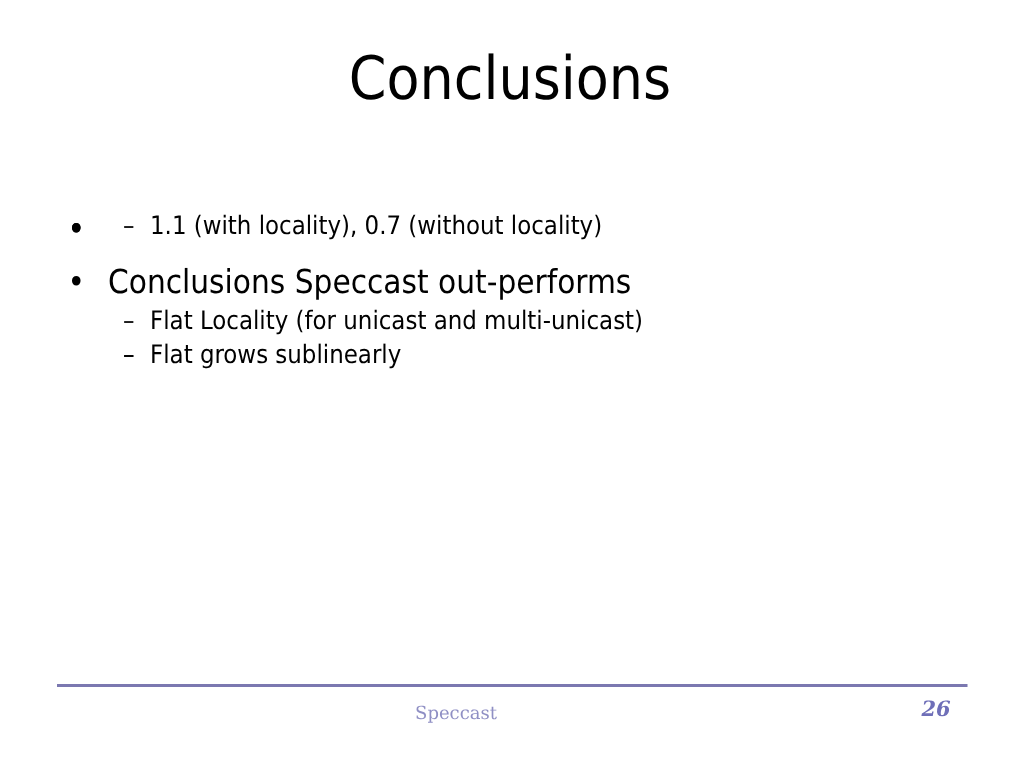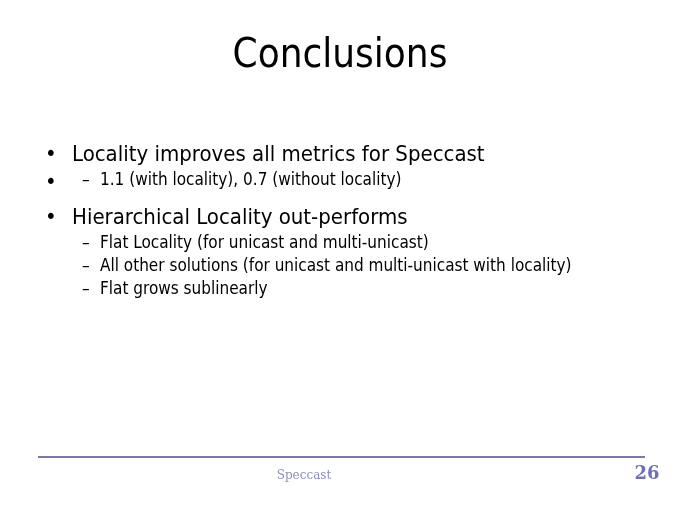--- a/index.html
+++ b/index.html
@@ -131,70 +131,69 @@
     top: 17px;
     width: 608px;
     text-align: center;
     font-family: "DejaVu Serif", "Liberation Serif", serif;
     font-size: 12px;
     line-height: 16px;
     color: #8f8fc4;
   }
   #footer-pagenum {
     position: absolute;
-    left: 623px;
+    left: 600px;
     top: 14px;
     width: 48px;
     text-align: center;
     font-family: "DejaVu Serif", "Liberation Serif", serif;
     font-weight: bold;
-    font-size: 18px;
+    font-size: 14px;
     line-height: 18px;
     color: #6f6fb8;
+    font-style: italic;
   }
 </style>
 </head>
 <body>
 
 <div id="slide" style="background: rgb(255, 255, 255);">
 
   <div id="slide-title">Conclusions</div>
 
   <div id="body-block" style="color: rgb(0, 0, 0);">
 
     <div class="bullet-row lvl1">
       <span class="marker">•</span>
-      <span class="btext">Locality improves all metrics for Speccast</span>
     </div>
 
     <div class="bullet-row lvl1">
       <span class="marker">•</span>
     </div>
 
     <div class="bullet-row lvl2">
       <span class="marker">–</span>
     </div>
 
     <div class="bullet-row lvl2cont">
       <span class="btext">1.1 (with locality), 0.7 (without locality)</span>
     </div>
 
     <div class="bullet-row lvl1 group-gap">
       <span class="marker">•</span>
-      <span class="btext">Hierarchical Locality out-performs</span>
+      <span class="btext">Conclusions Speccast out-performs</span>
     </div>
 
     <div class="bullet-row lvl2">
       <span class="marker">–</span>
       <span class="btext">Flat Locality (for unicast and multi-unicast)</span>
     </div>
 
     <div class="bullet-row lvl2">
       <span class="marker">–</span>
-      <span class="btext">All other solutions (for unicast and multi-unicast with locality)</span>
     </div>
 
     <div class="bullet-row lvl2">
       <span class="marker">–</span>
       <span class="btext">Flat grows sublinearly</span>
     </div>
 
   </div>
 
   <div id="footer">

